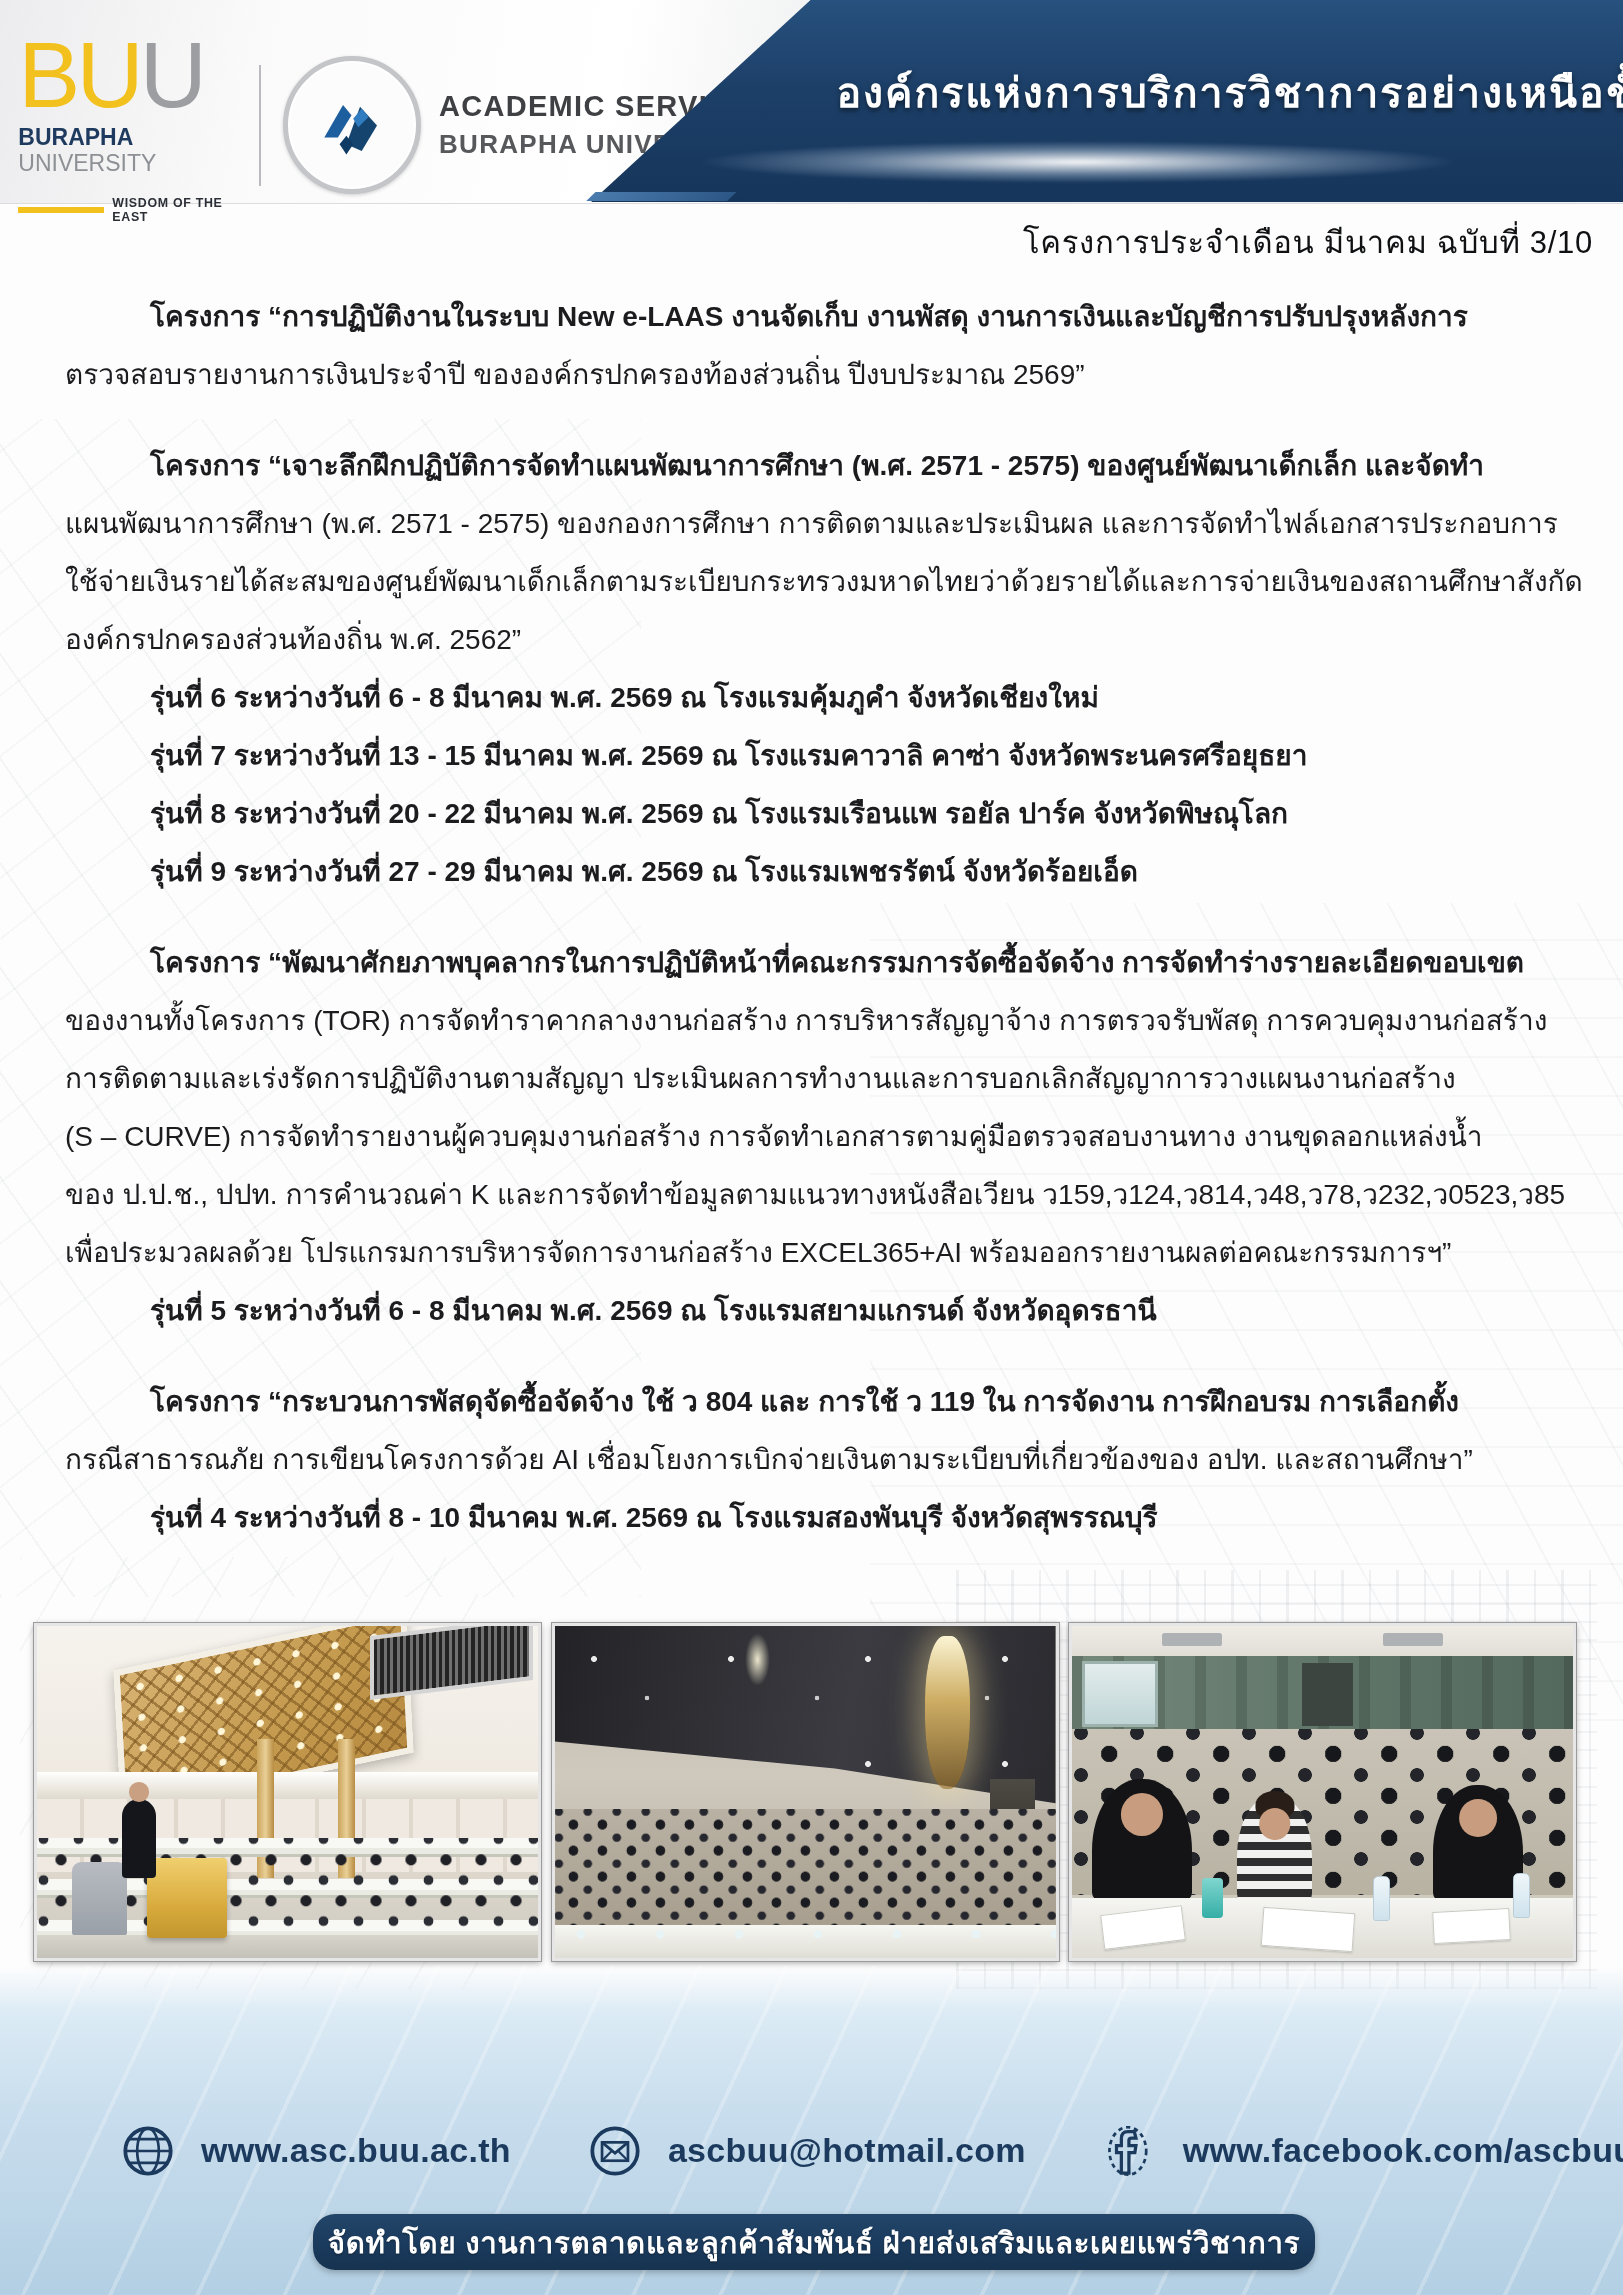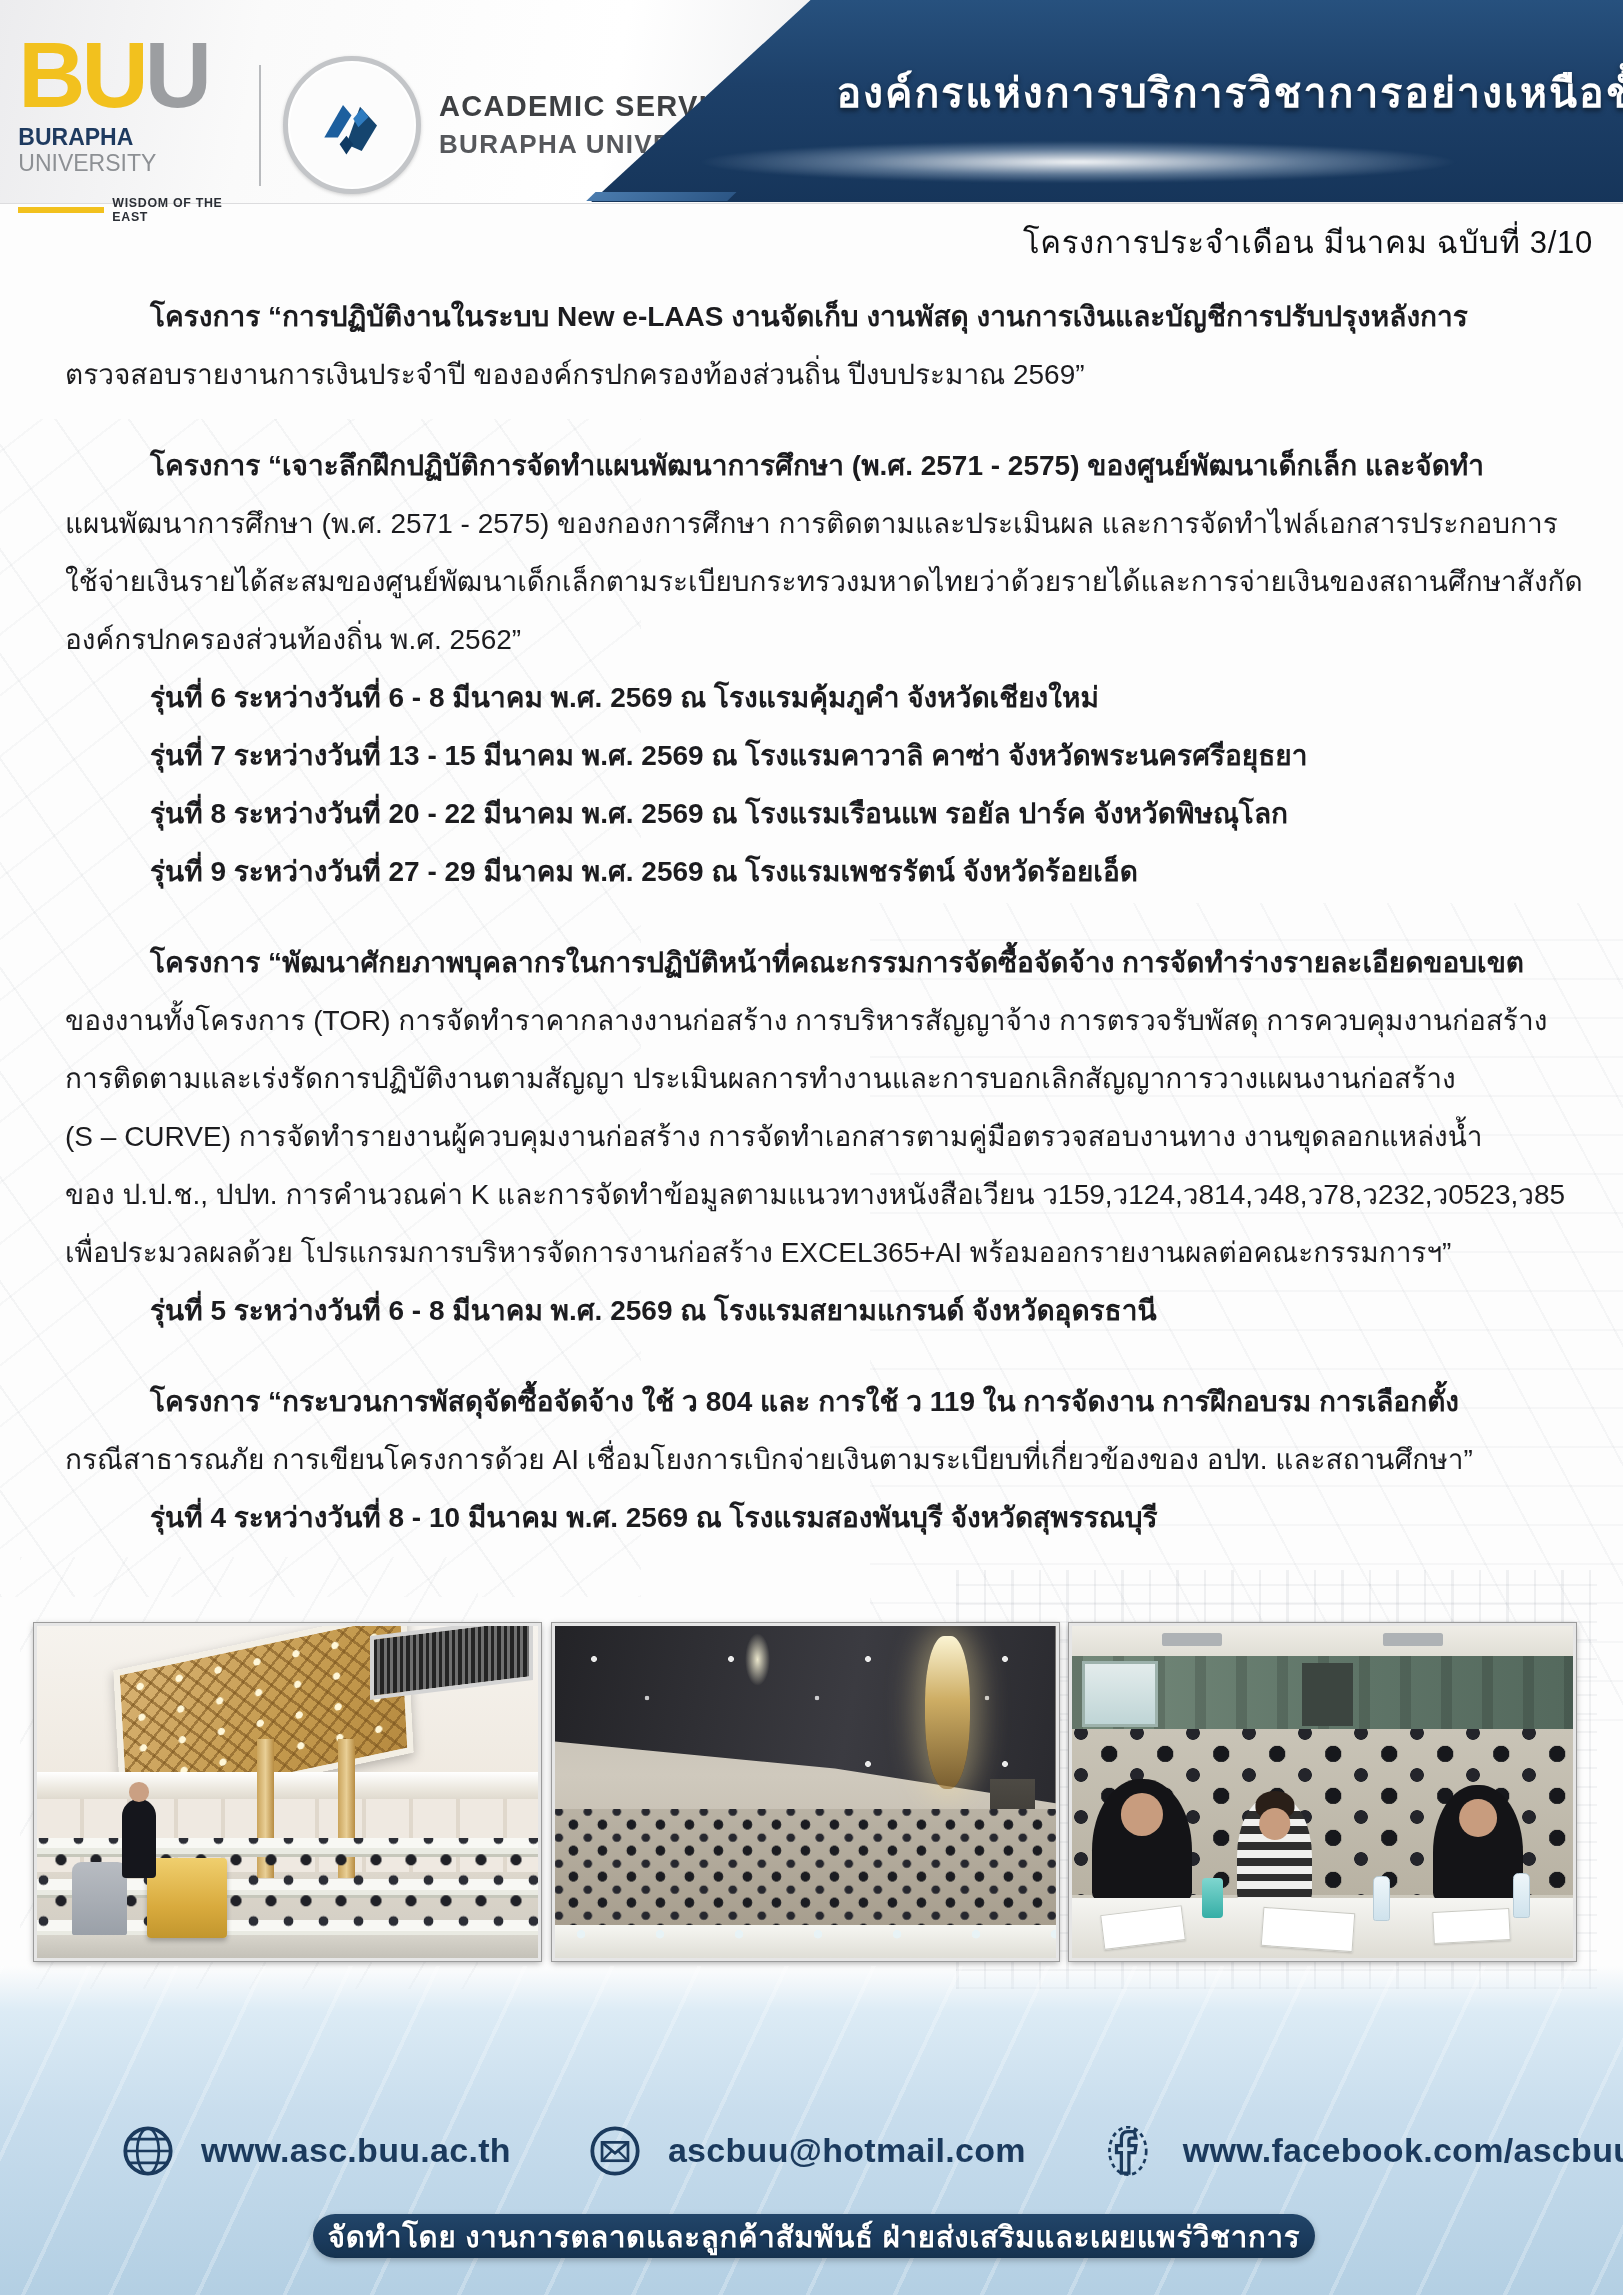--- a/index.html
+++ b/index.html
@@ -27,21 +27,21 @@
       repeating-linear-gradient(120deg, rgba(120,130,140,.06) 0 2px, transparent 2px 46px);}
 
   
   .header{
     position:absolute;top:0;left:0;width:1623px;height:203px;
     background:linear-gradient(100deg,#ececee 0%,#fafafa 16%,#ffffff 38%,#e6e7e9 60%,#f4f4f5 100%);
     border-bottom:0.7px solid #dcdcde;
   }
   .logo-area{position:absolute;left:18.3px;top:26px;display:flex;align-items:center;}
   .buu-logo{display:flex;flex-direction:column;width:226px;}
-  .buu-letters{font-size:93px;line-height:98px;font-weight:700;letter-spacing:-3.9px;}
+  .buu-letters{font-size:93px;line-height:98px;font-weight:400;letter-spacing:-3.9px;}
   .buu-letters .y{color:#f2c11e;}
   .buu-letters .g{color:#9c9ea1;}
   .buu-brand{font-size:23px;line-height:26px;letter-spacing:0;}
   .buu-brand b{color:#1e3a5f;}
   .buu-brand span{color:#8d9094;}
   .buu-tag{display:flex;align-items:center;margin-top:20px;}
   .buu-bar{width:98px;height:6.5px;background:#f2c11e;margin-right:7.9px;}
   .buu-tagtext{font-size:12.4px;font-weight:bold;color:#2b2f36;letter-spacing:0.7px;}
   .logo-sep{width:2px;height:121px;background:#b9bbbe;margin:0 22px 0 14.4px;}
   .asc-circle{
@@ -224,21 +224,21 @@
   .contacts{
     position:absolute;top:2119px;left:0;width:1623px;height:63px;
     display:flex;align-items:center;padding-left:121px;gap:77px;box-sizing:border-box;
   }
   .contact{display:flex;align-items:center;gap:26px;}
   .cicon{width:54px;height:54px;flex:0 0 auto;}
   .clabel{font-size:34px;font-weight:bold;color:#1b3a5d;letter-spacing:0.3px;}
 
   
   .footer-bar{
-    position:absolute;top:2214px;left:313px;width:1002px;height:44px;
+    position:absolute;top:2214px;left:313px;width:1002px;height:56px;
     background:linear-gradient(180deg,#224569,#1a3a5c 60%,#16334f);
     border-radius:22px;box-shadow:0 2.6px 6.5px rgba(0,0,0,.25);
     display:flex;align-items:center;justify-content:center;
   }
   .footer-bar .txt{
     font-size:29.4px;font-weight:bold;color:#ffffff;letter-spacing:0.7px;
     text-shadow:0 1.3px 2px rgba(0,0,0,.4);white-space:nowrap;
   }
 </style>
 </head>

